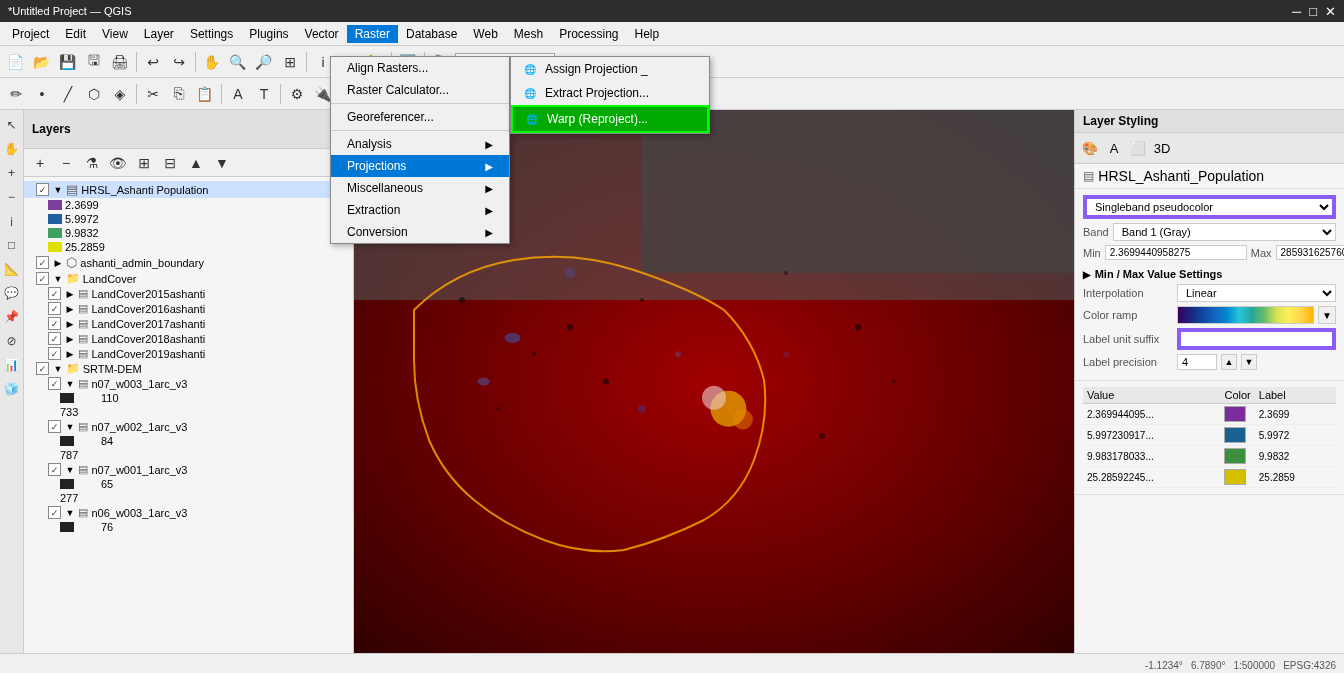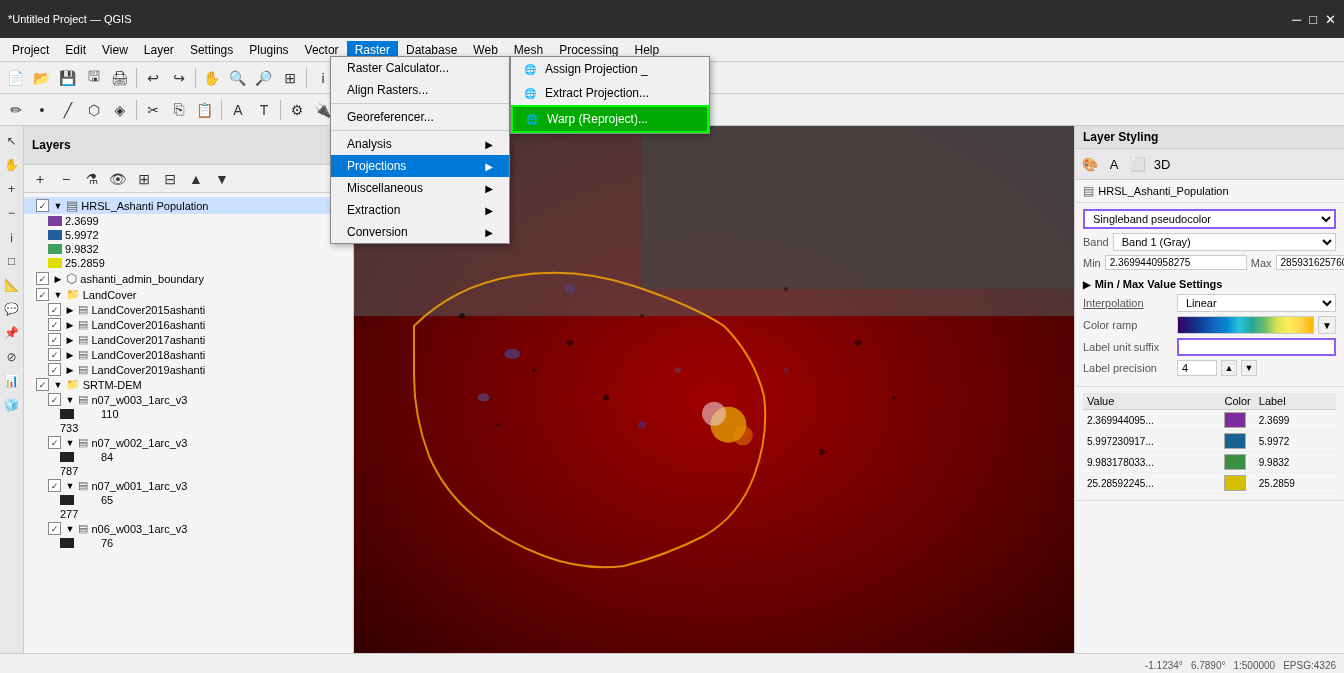--- a/index.html
+++ b/index.html
@@ -2,21 +2,21 @@
 <html><head>
   <meta charset="utf-8">
   <style>
     * { box-sizing: border-box; margin: 0; padding: 0; }
     body { font-family: 'Segoe UI', Tahoma, Geneva, Verdana, sans-serif; font-size: 12px; background: #ececec; overflow: hidden; width: 1344px; height: 673px; position: relative; }
     
     
     #titlebar {
       background: #2d2d2d;
       color: #fff;
-      height: 38px;
+      height: 22px;
       display: flex;
       align-items: center;
       padding: 0 8px;
       justify-content: space-between;
       font-size: 11px;
     }
     #titlebar-controls { display: flex; gap: 8px; }
     #titlebar-controls span { cursor: pointer; font-size: 13px; }
 
     
@@ -154,21 +154,21 @@
       border-bottom: 1px solid #ddd;
     }
 
     .styling-row {
       display: flex;
       align-items: center;
       margin-bottom: 4px;
       gap: 4px;
     }
     .styling-label { color: #555; flex-shrink: 0; }
-    .styling-value { flex: 1; background: #fff; border: 2px solid #8b5cf6; padding: 1px 4px; font-size: 11px; }
+    .styling-value { flex: 1; background: #fff; border: 4px solid #8b5cf6; padding: 1px 4px; font-size: 11px; }
 
     .color-ramp-preview {
       height: 18px;
       background: linear-gradient(to right, #3b0060, #1a237e, #0d47a1, #1565c0, #0288d1, #26c6da, #26a69a, #66bb6a, #d4e157, #ffee58, #ffd54f, #ffb300);
       border: 1px solid #ccc;
       flex: 1;
     }
 
     .band-select {
       flex: 1;
@@ -667,21 +667,21 @@
 
     <div style="display:flex;align-items:center;padding:4px;background:#e8e8e8;border-bottom:1px solid #ccc;gap:2px;">
       <button class="style-icon-btn" title="Symbology">🎨</button>
       <button class="style-icon-btn" title="Labels">A</button>
       <button class="style-icon-btn" title="Masks">⬜</button>
       <button class="style-icon-btn" title="3D View">3D</button>
     </div>
 
     <div style="padding:4px 8px;background:#f5f5f5;border-bottom:1px solid #ddd;display:flex;align-items:center;gap:4px;">
       <span style="color:#666;font-size:12px;">▤</span>
-      <span style="font-size:11px;">HRSL_Ashanti_Population</span>
+      <span style="font-size:14px;">HRSL_Ashanti_Population</span>
     </div>
 
     <div class="styling-section">
       <div class="styling-row">
         <select class="styling-value" style="flex:1;font-size:11px;">
           <option>Singleband pseudocolor</option>
         </select>
       </div>
 
       <div class="styling-row">
@@ -697,21 +697,21 @@
         <span class="styling-label">Max</span>
         <input type="text" class="min-max-input" value="285931625760998" style="">
       </div>
 
       <div class="section-header">
         <span class="section-header-arrow">▶</span>
         <span>Min / Max Value Settings</span>
       </div>
 
       <div class="styling-row">
-        <span class="styling-label" style="width:90px;text-decoration:underline;">Interpolation</span>
+        <span class="styling-label" style="width:90px;">Interpolation</span>
         <select class="interpolation-select">
           <option>Linear</option>
         </select>
       </div>
 
       <div class="styling-row">
         <span class="styling-label" style="width:90px;">Color ramp</span>
         <div class="color-ramp-preview"></div>
         <button style="width:18px;height:18px;border:1px solid #ccc;background:#f0f0f0;cursor:pointer;font-size:10px;">▼</button>
       </div>
@@ -769,24 +769,24 @@
       <td style="font-size:10px;">25.2859</td>
     </tr>
           </tbody>
       </table>
     </div>
   </div>
 </div>
 
 <div id="raster-menu">
   <div class="dropdown-item">
+    <span>Align Rasters...</span>
+  </div>
+  <div class="dropdown-item">
     <span>Raster Calculator...</span>
-  </div>
-  <div class="dropdown-item">
-    <span>Align Rasters...</span>
   </div>
   <div class="dropdown-separator"></div>
   <div class="dropdown-item">
     <span>Georeferencer...</span>
   </div>
   <div class="dropdown-separator"></div>
   <div class="dropdown-item">
     <span>Analysis</span>
     <span class="dropdown-arrow">▶</span>
   </div>

